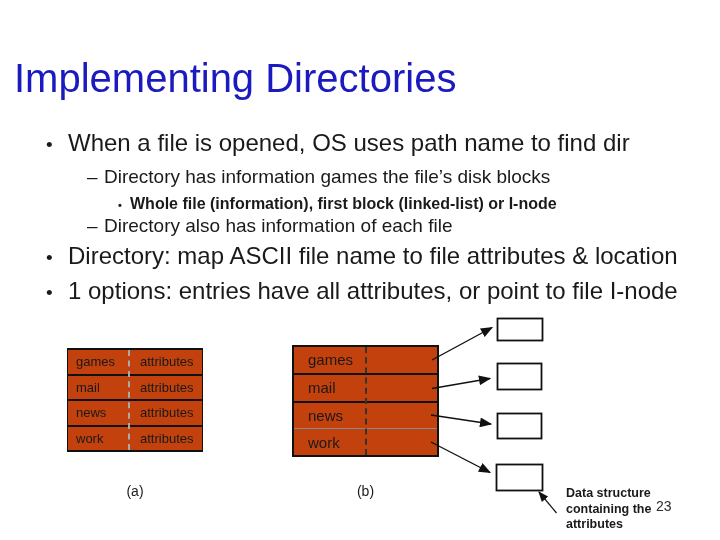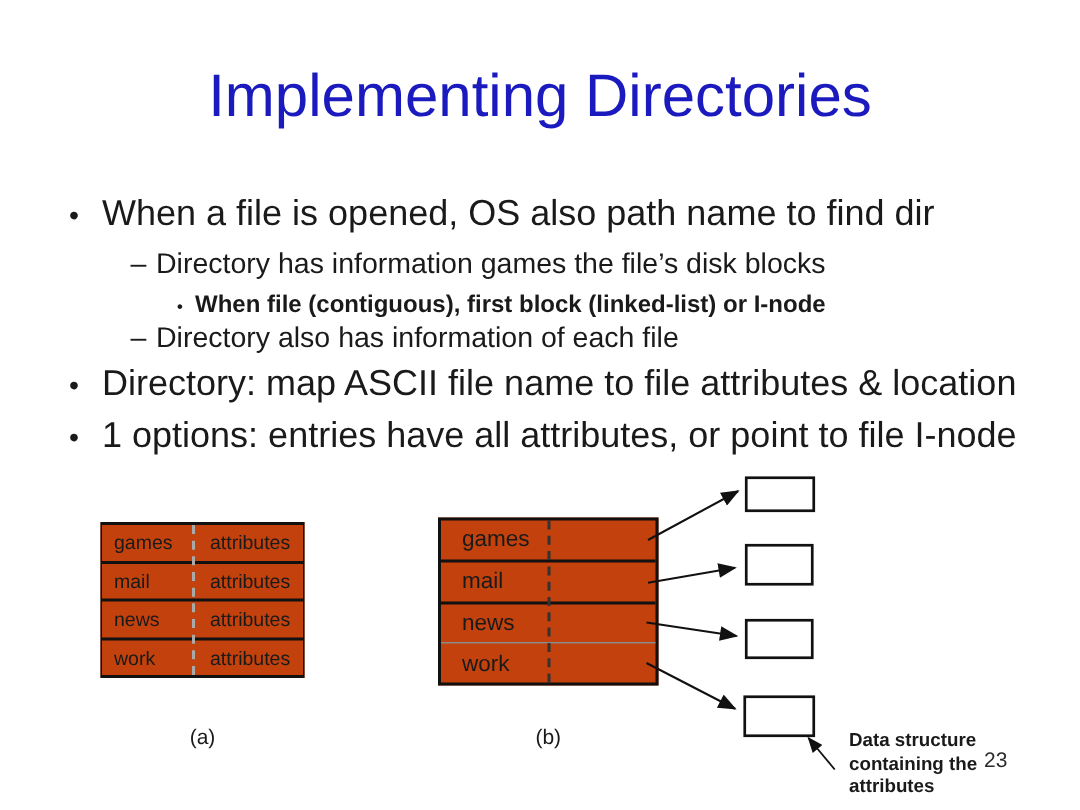--- a/index.html
+++ b/index.html
@@ -1,22 +1,22 @@
 <!DOCTYPE html>
 <html><head>
 <meta charset="utf-8">
 <style>
   html,body{margin:0;padding:0;background:#ffffff;}
   .slide{
     position:relative;width:720px;height:540px;background:#ffffff;
     font-family:"Liberation Sans", sans-serif;color:#1a1a1a;overflow:hidden;
   }
   .title{
-    position:absolute;top:41px;left:0;right:0;margin:0;
-    text-align:center;font-size:40px;font-weight:400;line-height:1.15;
+    position:absolute;top:41px;left:0;right:0;margin:14px;
+    font-size:40px;font-weight:400;line-height:1.15;
     color:#1a1abe;letter-spacing:0px;white-space:nowrap;
   }
   .line{position:absolute;display:flex;align-items:baseline;white-space:nowrap;line-height:1.2;}
   .line .mk{display:inline-block;flex:0 0 auto;}
   .lv1{left:46px;font-size:24px;}
   .lv1 .mk{width:22px;font-size:19px;}
   .lv2{left:87px;font-size:19px;}
   .lv2 .mk{width:17px;}
   .lv3{left:118px;font-size:16px;font-weight:700;}
   .lv3 .mk{width:12px;font-size:11px;}
@@ -52,29 +52,29 @@
 </style>
 </head>
 <body>
 
 <div class="slide">
 
   <h1 class="title">Implementing Directories</h1>
 
   <div class="line lv1 b0">
     <span class="mk">•</span>
-    <span>When a file is opened, OS also path name to find dir</span>
+    <span>When a file is opened, OS uses path name to find dir</span>
   </div>
   <div class="line lv2 b1">
     <span class="mk">–</span>
     <span>Directory has information games the file’s disk blocks</span>
   </div>
   <div class="line lv3 b2">
     <span class="mk">•</span>
-    <span>When file (contiguous), first block (linked-list) or I-node</span>
+    <span>Whole file (information), first block (linked-list) or I-node</span>
   </div>
   <div class="line lv2 b3">
     <span class="mk">–</span>
     <span>Directory also has information of each file</span>
   </div>
   <div class="line lv1 b4">
     <span class="mk">•</span>
     <span>Directory: map ASCII file name to file attributes &amp; location</span>
   </div>
   <div class="line lv1 b5">

